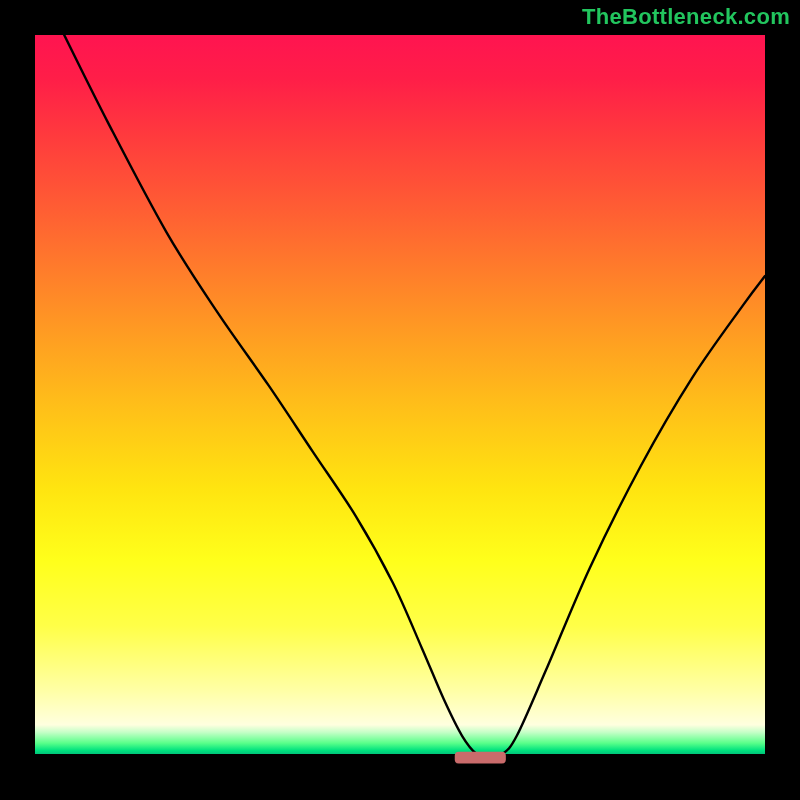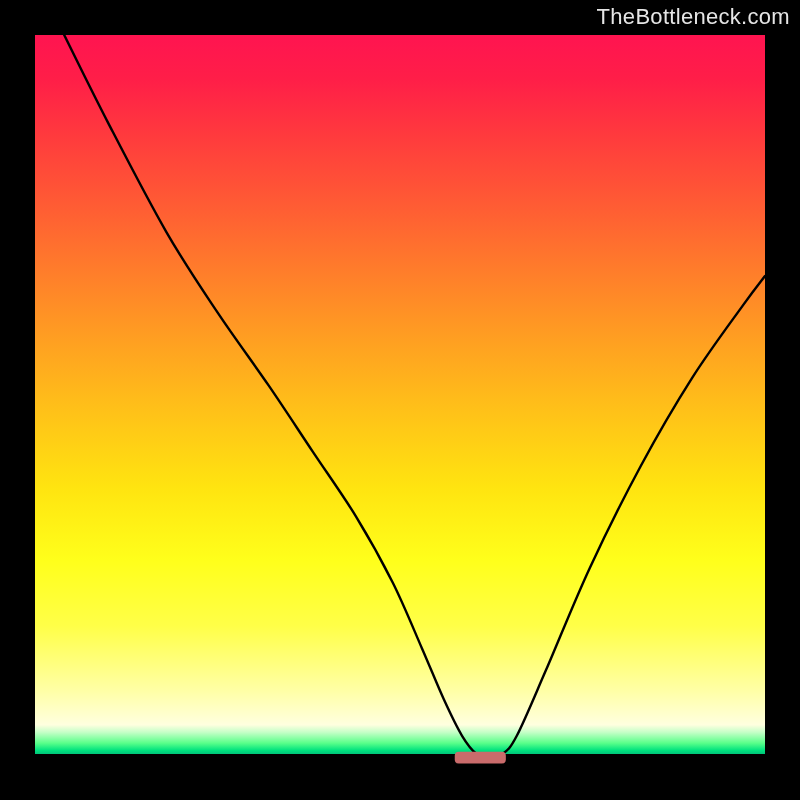--- a/index.html
+++ b/index.html
@@ -13,23 +13,23 @@
   }
   .container {
     position: relative;
     width: 800px;
     height: 800px;
   }
   .watermark {
     position: absolute;
     top: 4px;
     right: 10px;
-    color: #e5e5e5;
+    color: #22c55e;
     font-size: 22px;
-    font-weight: 400;
+    font-weight: 700;
     letter-spacing: 0.3px;
     z-index: 10;
     margin-left: 25px;
   }
   .plot-area {
     position: absolute;
     left: 35px;
     top: 35px;
     width: 730px;
     height: 730px;

